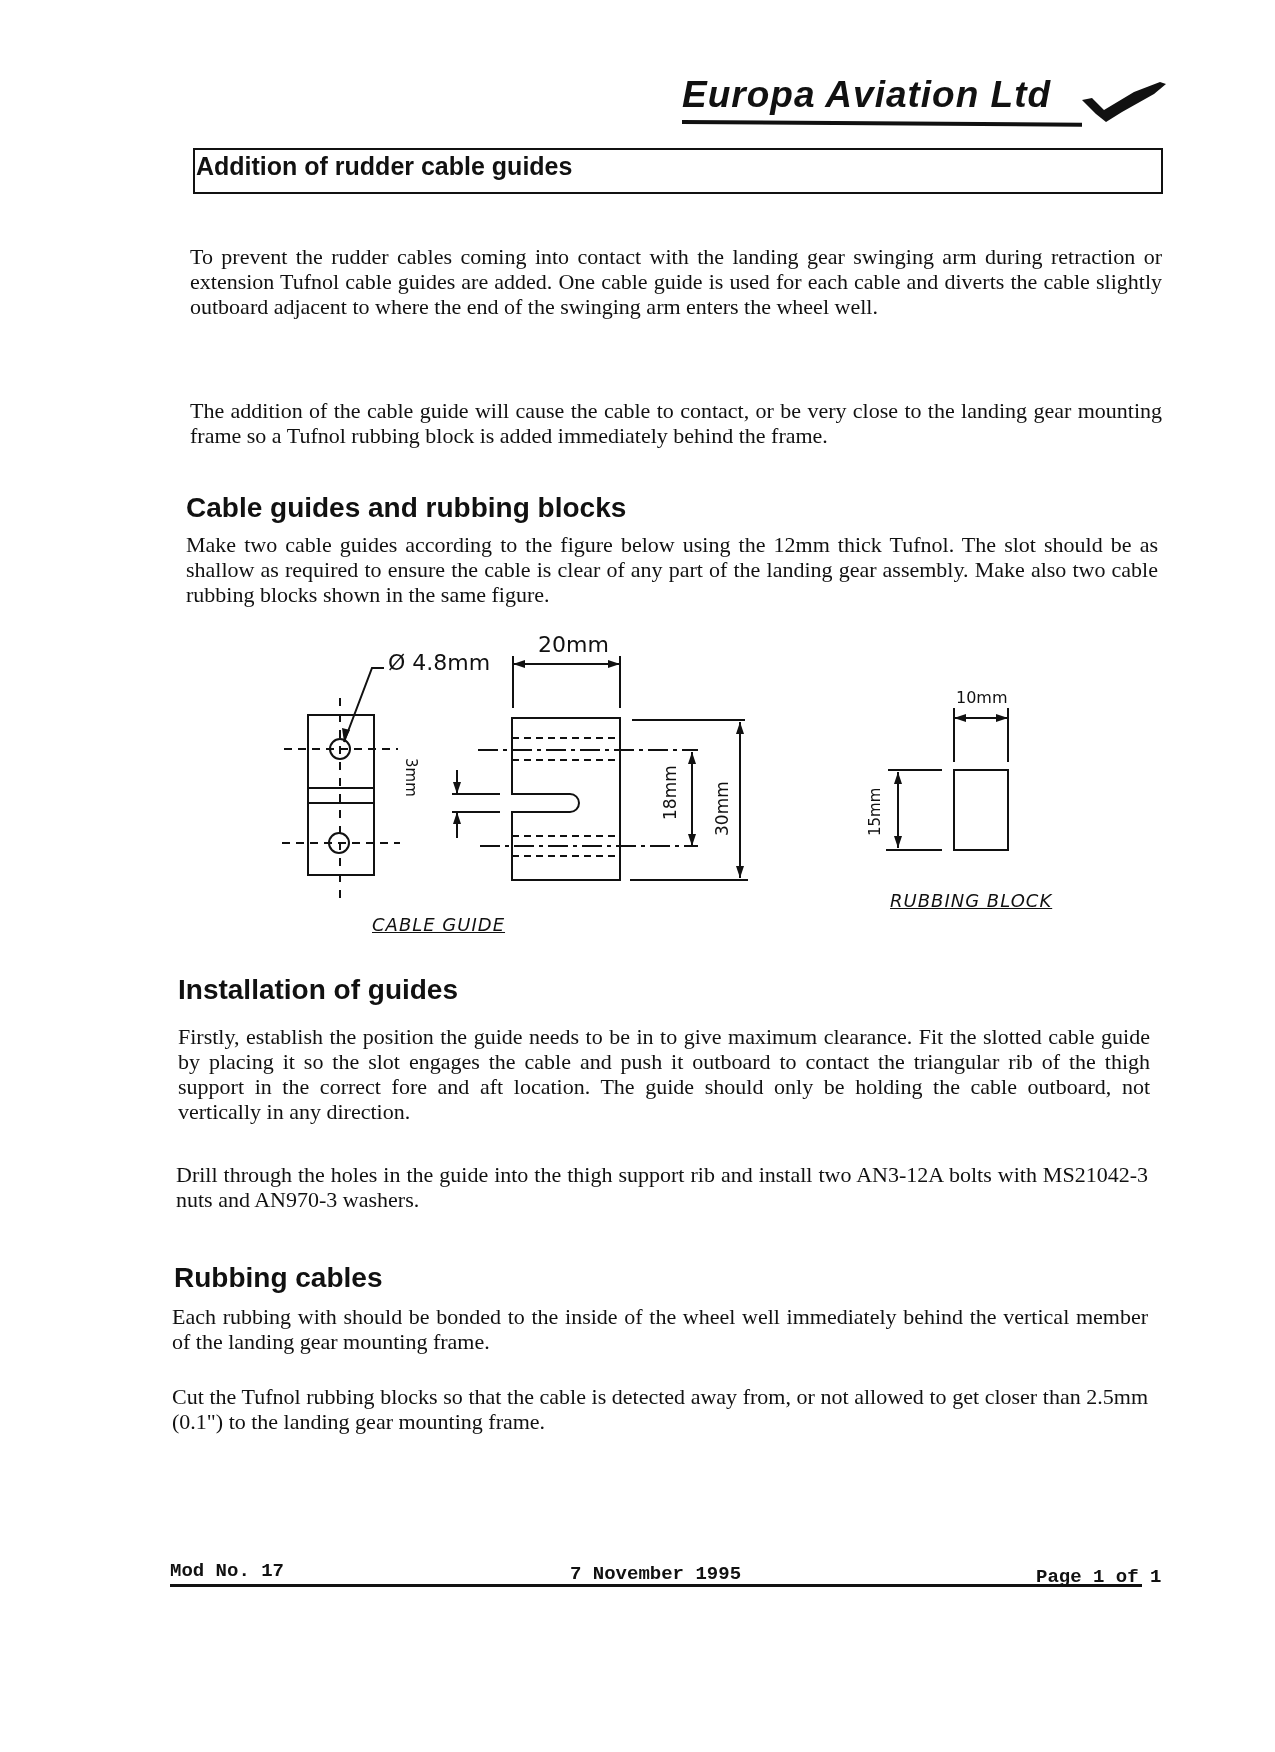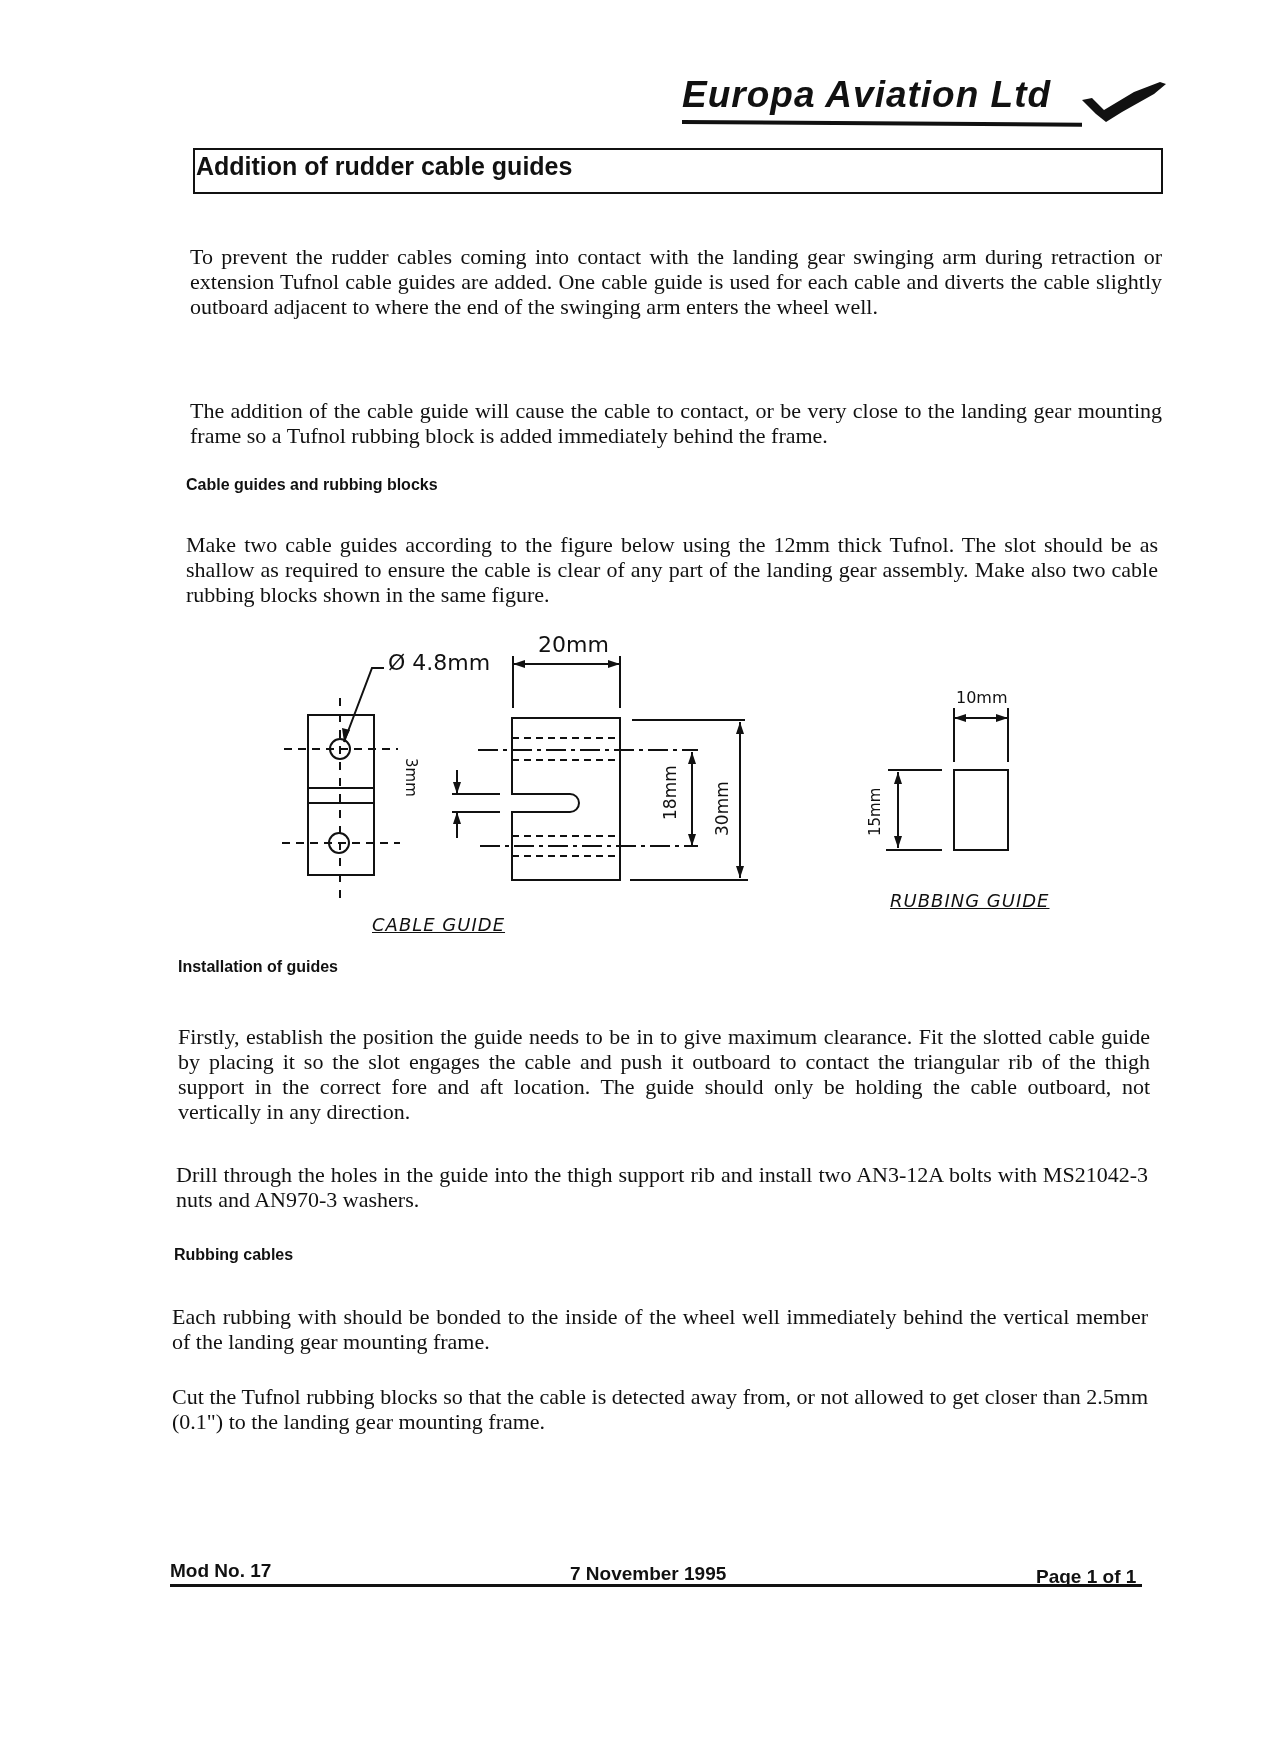--- a/index.html
+++ b/index.html
@@ -4,23 +4,23 @@
 <style>
   html, body { margin:0; padding:0; background:#ffffff; }
   body { width:1275px; height:1752px; position:relative; overflow:hidden; color:#111; }
   .abs { position:absolute; }
   .brand { left:682px; top:74px; font-family:"Liberation Sans", sans-serif; font-weight:bold; font-style:italic; font-size:37px; letter-spacing:1px; color:#111; }
   .brand-rule { left:682px; top:120px; width:400px; height:4px; background:#111; transform:rotate(0.4deg); transform-origin:left; }
   .logo { left:1082px; top:82px; width:86px; height:44px; }
   .title-box { left:193px; top:148px; width:970px; height:46px; border:2px solid #111; box-sizing:border-box; }
   .title { left:196px; top:152px; font-family:"Liberation Sans", sans-serif; font-weight:bold; font-size:25px; }
   .para { font-family:"Liberation Serif", serif; font-size:22px; line-height:25px; color:#111; text-align:justify; }
-  .h2 { font-family:"Liberation Sans", sans-serif; font-weight:bold; font-size:16px; color:#111; }
+  .h2 { font-family:"Liberation Sans", sans-serif; font-weight:bold; font-size:28px; color:#111;margin-top:16px; }
   .hand { font-family:"DejaVu Sans", sans-serif; font-size:18px; font-style:italic; color:#111; text-decoration:underline; letter-spacing:1px; }
-  .footer { font-family:Liberation Sans, sans-serif; font-weight:bold; font-size:19px; color:#111; }
+  .footer { font-family:Liberation Mono, monospace; font-weight:bold; font-size:19px; color:#111; }
   .footer-rule { left:170px; top:1584px; width:972px; height:3px; background:#111; }
   svg { position:absolute; overflow:visible; }
 </style>
 </head>
 <body>
 
 <div class="abs brand">Europa Aviation Ltd</div>
 <div class="abs brand-rule"></div>
 <svg class="logo" viewBox="0 0 86 44" width="86" height="44">
   <path d="M0 18 L10 16 L22 28 L52 10 L78 0 L84 2 L72 12 L40 30 L24 40 L14 32 Z" fill="#111"></path>
@@ -99,21 +99,21 @@
 
 <div class="abs" style="left:388px; top:650px; font-family:'DejaVu Sans',sans-serif; font-size:22px;">Ø 4.8mm</div>
 <div class="abs" style="left:538px; top:632px; font-family:'DejaVu Sans',sans-serif; font-size:22px;">20mm</div>
 <div class="abs" style="left:420px; top:758px; font-family:'DejaVu Sans',sans-serif; font-size:15px; transform:rotate(90deg); transform-origin:left top;">3mm</div>
 <div class="abs" style="left:660px; top:820px; font-family:'DejaVu Sans',sans-serif; font-size:17px; transform:rotate(-90deg); transform-origin:left top;">18mm</div>
 <div class="abs" style="left:712px; top:836px; font-family:'DejaVu Sans',sans-serif; font-size:17px; transform:rotate(-90deg); transform-origin:left top;">30mm</div>
 <div class="abs hand" style="left:372px; top:914px;">CABLE GUIDE</div>
 
 <div class="abs" style="left:956px; top:688px; font-family:'DejaVu Sans',sans-serif; font-size:16px;">10mm</div>
 <div class="abs" style="left:866px; top:836px; font-family:'DejaVu Sans',sans-serif; font-size:15px; transform:rotate(-90deg); transform-origin:left top;">15mm</div>
-<div class="abs hand" style="left:890px; top:890px;">RUBBING GUIDE</div>
+<div class="abs hand" style="left:890px; top:890px;">RUBBING BLOCK</div>
 
 <div class="abs h2" style="left:178px; top:958px;">Installation of guides</div>
 <div class="abs para" style="left:178px; top:1024px; width:972px;">Firstly, establish the position the guide needs to be in to give maximum clearance. Fit the slotted cable guide by placing it so the slot engages the cable and push it outboard to contact the triangular rib of the thigh support in the correct fore and aft location. The guide should only be holding the cable outboard, not vertically in any direction.</div>
 <div class="abs para" style="left:176px; top:1162px; width:972px;">Drill through the holes in the guide into the thigh support rib and install two AN3-12A bolts with MS21042-3 nuts and AN970-3 washers.</div>
 
 <div class="abs h2" style="left:174px; top:1246px;">Rubbing cables</div>
 <div class="abs para" style="left:172px; top:1304px; width:976px;">Each rubbing with should be bonded to the inside of the wheel well immediately behind the vertical member of the landing gear mounting frame.</div>
 <div class="abs para" style="left:172px; top:1384px; width:976px;">Cut the Tufnol rubbing blocks so that the cable is detected away from, or not allowed to get closer than 2.5mm (0.1") to the landing gear mounting frame.</div>
 
 <div class="abs footer" style="left:170px; top:1560px;">Mod No. 17</div>

